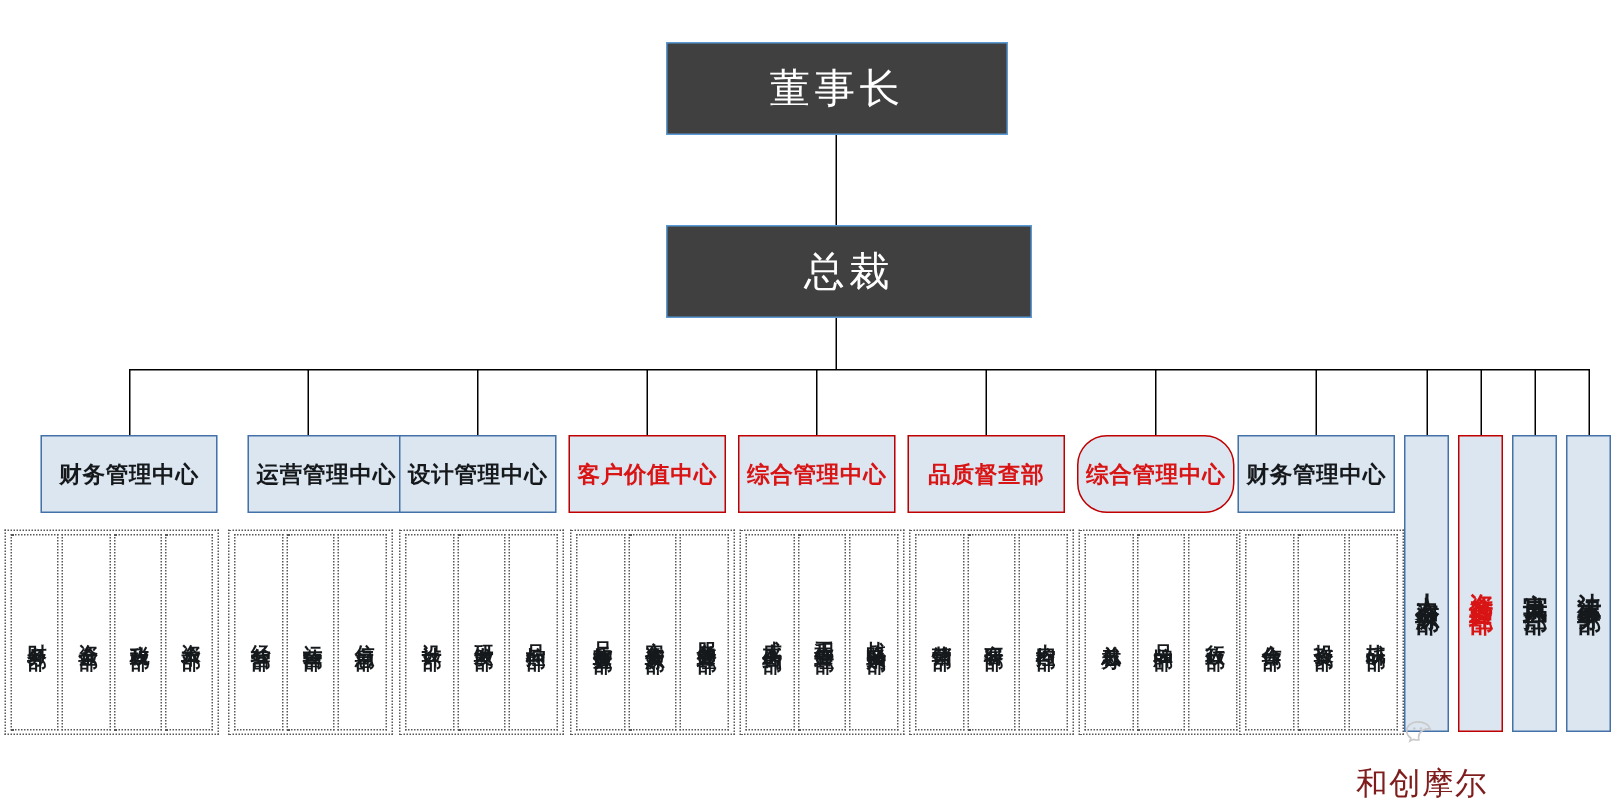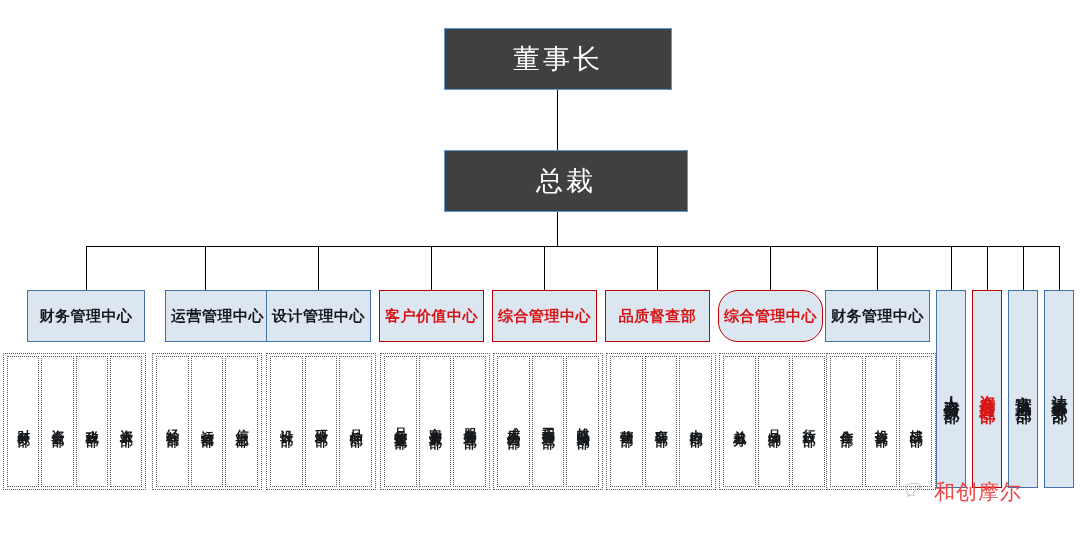--- a/index.html
+++ b/index.html
@@ -123,24 +123,25 @@
   }
 
   
   #watermark {
     position: absolute;
     left: 904px;
     top: 478px;
     display: flex;
     align-items: center;
     gap: 6px;
-    color: #ef4444;
+    color: #7f1d1d;
     font-size: 21px;
     letter-spacing: 1px;
     user-select: none;
+    flex-direction: column;
   }
   #watermark .wm-icon {
     width: 24px;
     height: 24px;
     display: inline-block;
   }
 </style>
 </head>
 <body>
 

